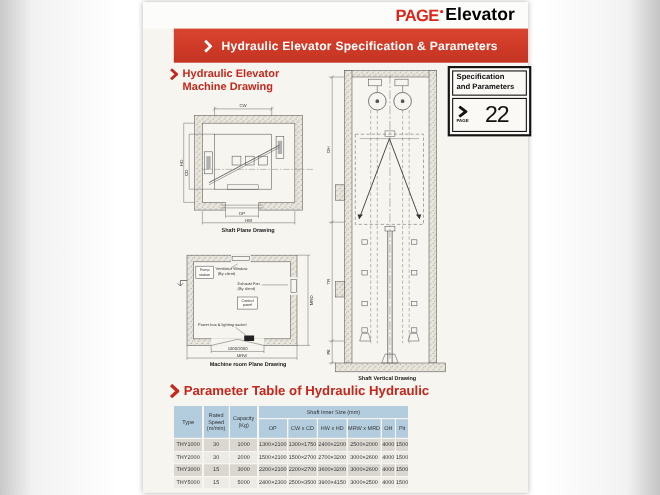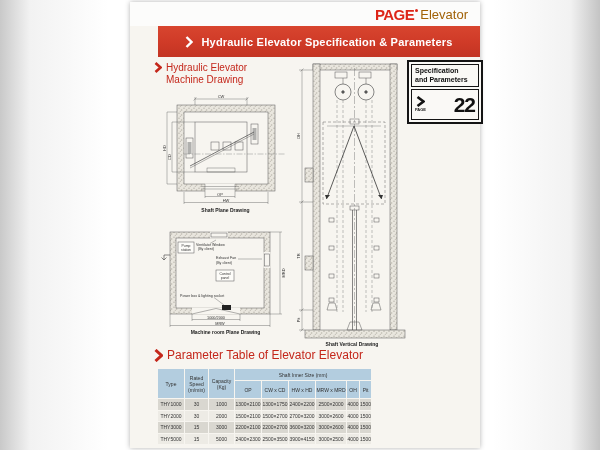--- a/index.html
+++ b/index.html
@@ -6,38 +6,38 @@
   body{
     width:600px;height:450px;position:relative;overflow:hidden;
     font-family:"Liberation Sans", sans-serif;
     background:linear-gradient(90deg,#c9c9c9 0%,#f2f2f2 5%,#ffffff 18%,#ffffff 82%,#f2f2f2 95%,#c4c4c4 100%);
   }
   .page{position:absolute;left:130px;top:2px;width:350px;height:446px;background:#f7f5f0;box-shadow:0 0 5px rgba(0,0,0,.3);}
   
   .logo-strip{position:absolute;top:0;left:0;right:0;height:24px;background:#fcfcfb;display:flex;align-items:center;justify-content:flex-end;padding-right:12px;box-sizing:border-box;}
   .logo-brand{color:#dd2619;font-weight:bold;font-size:15px;letter-spacing:-.5px;}
   .logo-dot{display:inline-block;width:3px;height:3px;background:#dd2619;border-radius:50%;margin:0 2px 8px 1px;}
-  .logo-suffix{color:#a16207;font-weight:normal;font-size:13px;}
+  .logo-suffix{color:#000000;font-weight:bold;font-size:16px;}
   
   .banner{position:absolute;top:24px;left:0;right:0;height:31px;background:linear-gradient(180deg,#d8452f 0%,#cf3a27 55%,#c33423 100%);display:flex;align-items:center;justify-content:center;gap:8px;margin-left:28px;}
   .banner-title{color:#fff;font-weight:bold;font-size:11px;letter-spacing:.2px;}
   .chev{flex:0 0 auto;}
   
   .section{position:absolute;display:flex;gap:4px;align-items:flex-start;}
   .section-layout{left:24px;top:60px;}
   .section-table{left:24px;top:347px;align-items:center;}
-  .section-text{color:#c4271b;font-weight:normal;font-size:10px;line-height:11.5px;}
+  .section-text{color:#c4271b;font-weight:bold;font-size:10px;line-height:11.5px;}
   .section-table .section-text{font-size:12px;line-height:13px;}
   
   .spec-box{position:absolute;left:277px;top:58px;width:68px;border:2px solid #141414;background:#faf9f6;padding:2px;}
   .spec-title{border:1px solid #141414;padding:2px 3px;font-size:7px;font-weight:bold;line-height:8.5px;color:#111;}
   .spec-page{border:1px solid #141414;margin-top:2px;height:27px;display:flex;align-items:center;padding:1px 3px;gap:2px;}
   .spec-page-left{display:flex;flex-direction:column;align-items:center;line-height:6px;}
   .spec-page-label{font-size:4px;font-weight:bold;color:#111;}
-  .spec-page-number{font-size:21px;font-weight:bold;color:#111;letter-spacing:-1px;flex:1;text-align:right;}
+  .spec-page-number{font-size:21px;font-weight:normal;color:#111;letter-spacing:-1px;flex:1;text-align:center;}
   
   .drawing{position:absolute;}
   .d1{left:33px;top:90px;width:125px;}
   .d2{left:28px;top:224px;width:135px;}
   .d3{left:163px;top:58px;width:118px;}
   .caption{text-align:center;font-size:5px;font-weight:bold;color:#222;margin-top:1px;}
   svg{display:block;}
   svg text{font-family:"Liberation Sans", sans-serif;fill:#333;}
   
   table{position:absolute;left:27px;top:366px;border-collapse:collapse;table-layout:fixed;}
@@ -286,21 +286,21 @@
       <text x="7" y="196" font-size="4" text-anchor="middle" transform="rotate(-90 7 196)">TR</text>
       <text x="7" y="260" font-size="4" text-anchor="middle" transform="rotate(-90 7 260)">Pit</text>
     </svg>
     <div class="caption">Shaft Vertical Drawing</div>
   </div>
 
   <div class="section section-table">
     <svg class="chev" width="9" height="13" viewBox="0 0 9 13">
         <path d="M1.5 1 L7.5 6.5 L1.5 12" stroke="#c4271b" stroke-width="3" fill="none"></path>
       </svg>
-    <div class="section-text">Parameter Table of Elevator Elevator</div>
+    <div class="section-text">Parameter Table of Hydraulic Hydraulic</div>
   </div>
 
   <table>
     <colgroup>
       <col style="width:27px">
         <col style="width:24px">
         <col style="width:26px">
       <col style="width:27px">
         <col style="width:27px">
         <col style="width:27px">

